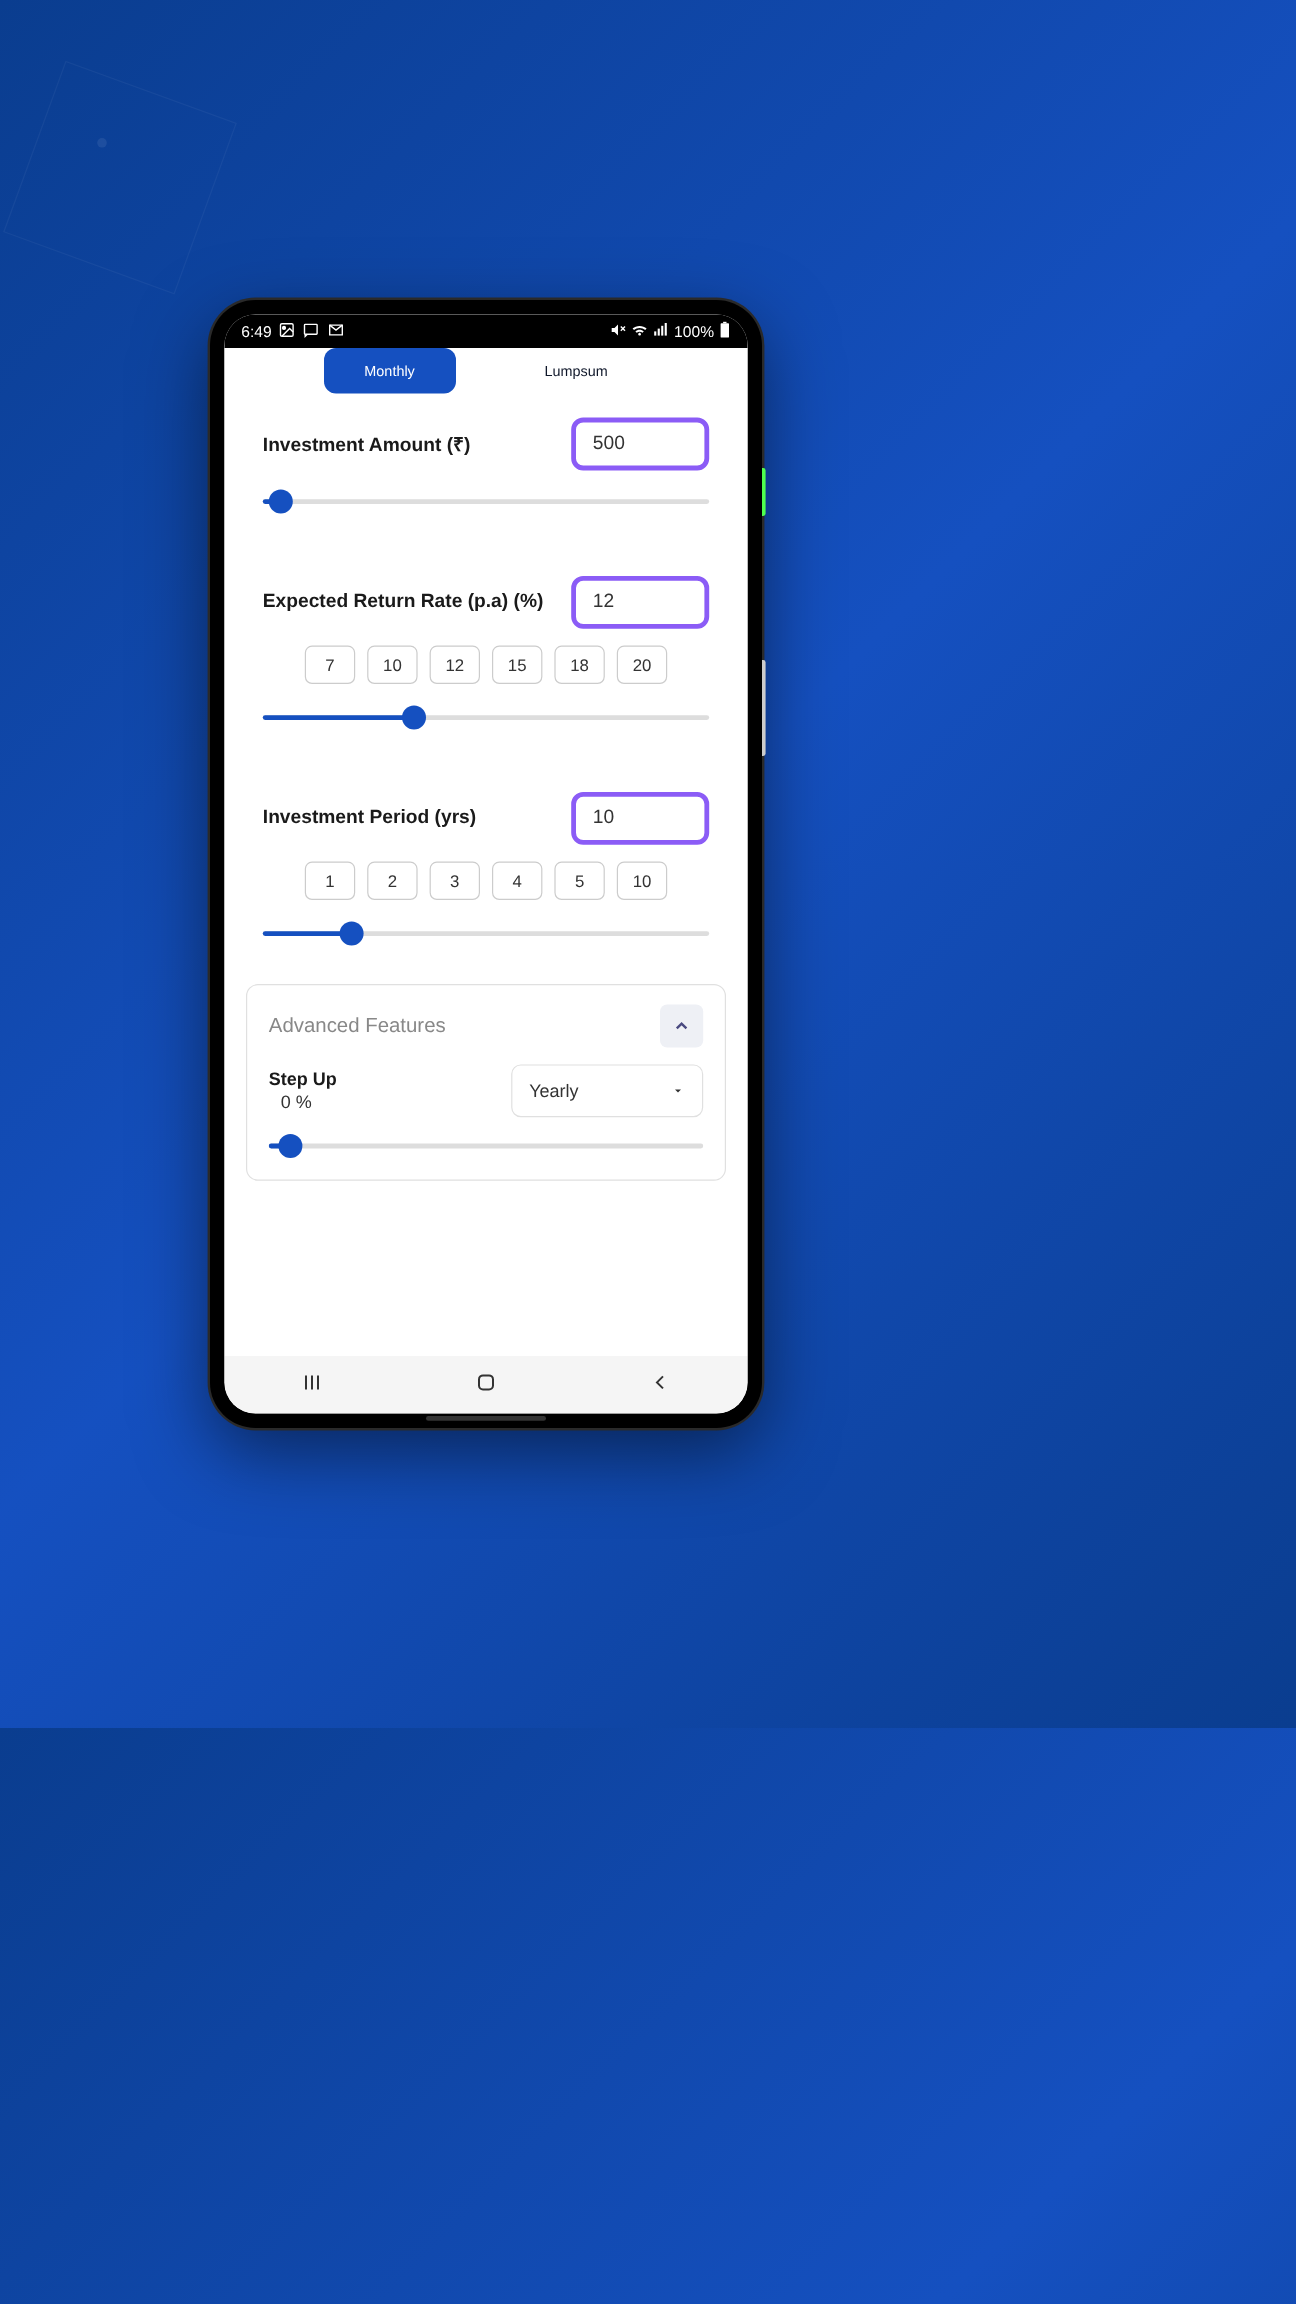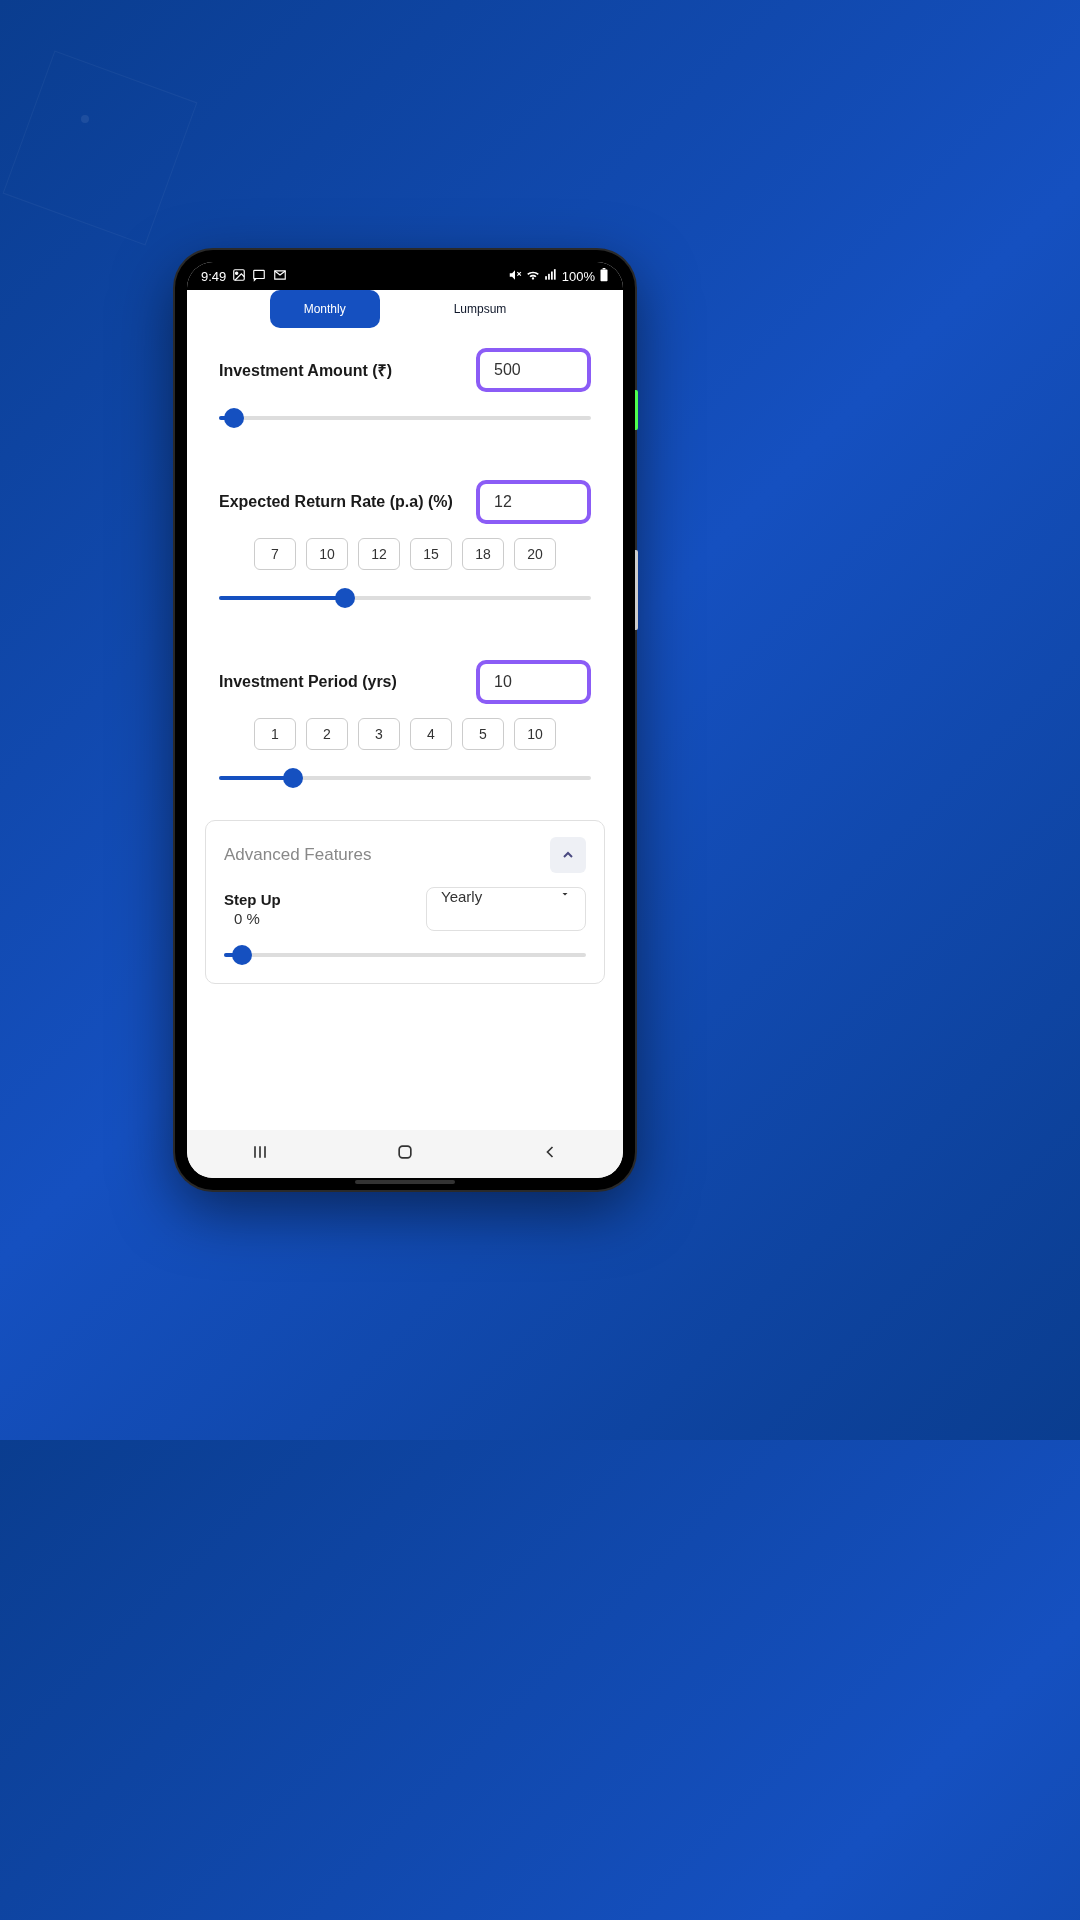--- a/index.html
+++ b/index.html
@@ -211,21 +211,21 @@
 }
 .stepup-left { display: flex; flex-direction: column; gap: 2px; }
 .stepup-label { font-size: 15px; font-weight: 600; color: #1a1a1a; }
 .stepup-value { font-size: 15px; color: #333; padding-left: 10px; }
 .dropdown {
   width: 160px;
   height: 44px;
   border: 1px solid #e0e0e0;
   border-radius: 8px;
   display: flex;
-  align-items: flex-start;
+  align-items: center;
   justify-content: space-between;
   padding: 0 14px;
   cursor: pointer;
 }
 .dropdown-text { font-size: 15px; color: #333; }
 .nav-bar {
   height: 48px;
   background: #f5f5f5;
   display: flex;
   justify-content: space-around;
@@ -259,21 +259,21 @@
 
 <div class="bg-pattern"></div>
 
 <div class="phone-frame">
   <div class="phone-button-right pb1"></div>
   <div class="phone-button-right pb2"></div>
 
   <div class="phone-screen">
     <div class="status-bar">
       <div class="status-left">
-        <span>9:49</span>
+        <span>6:49</span>
         <span class="status-icon">
           <svg width="14" height="14" viewBox="0 0 24 24" fill="none" stroke="#fff" stroke-width="2">
               <rect x="3" y="3" width="18" height="18" rx="2"></rect>
               <circle cx="8" cy="9" r="2" fill="#fff"></circle>
               <path d="M21 15l-5-5L5 21"></path>
             </svg>
         </span>
         <span class="status-icon">
           <svg width="14" height="14" viewBox="0 0 24 24" fill="none" stroke="#fff" stroke-width="2">
               <rect x="3" y="4" width="18" height="14" rx="1"></rect>

